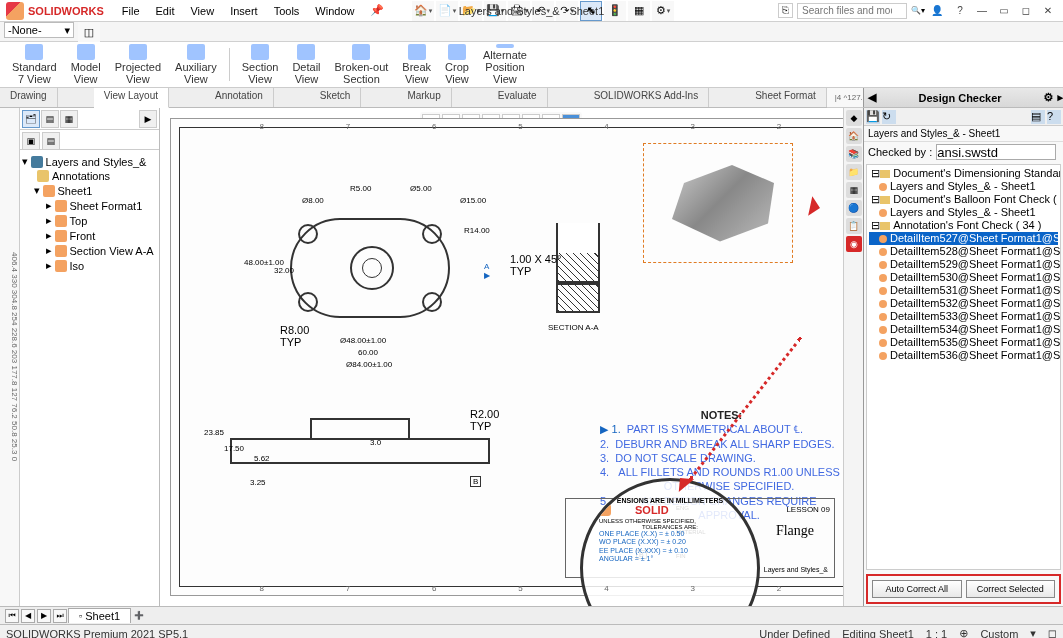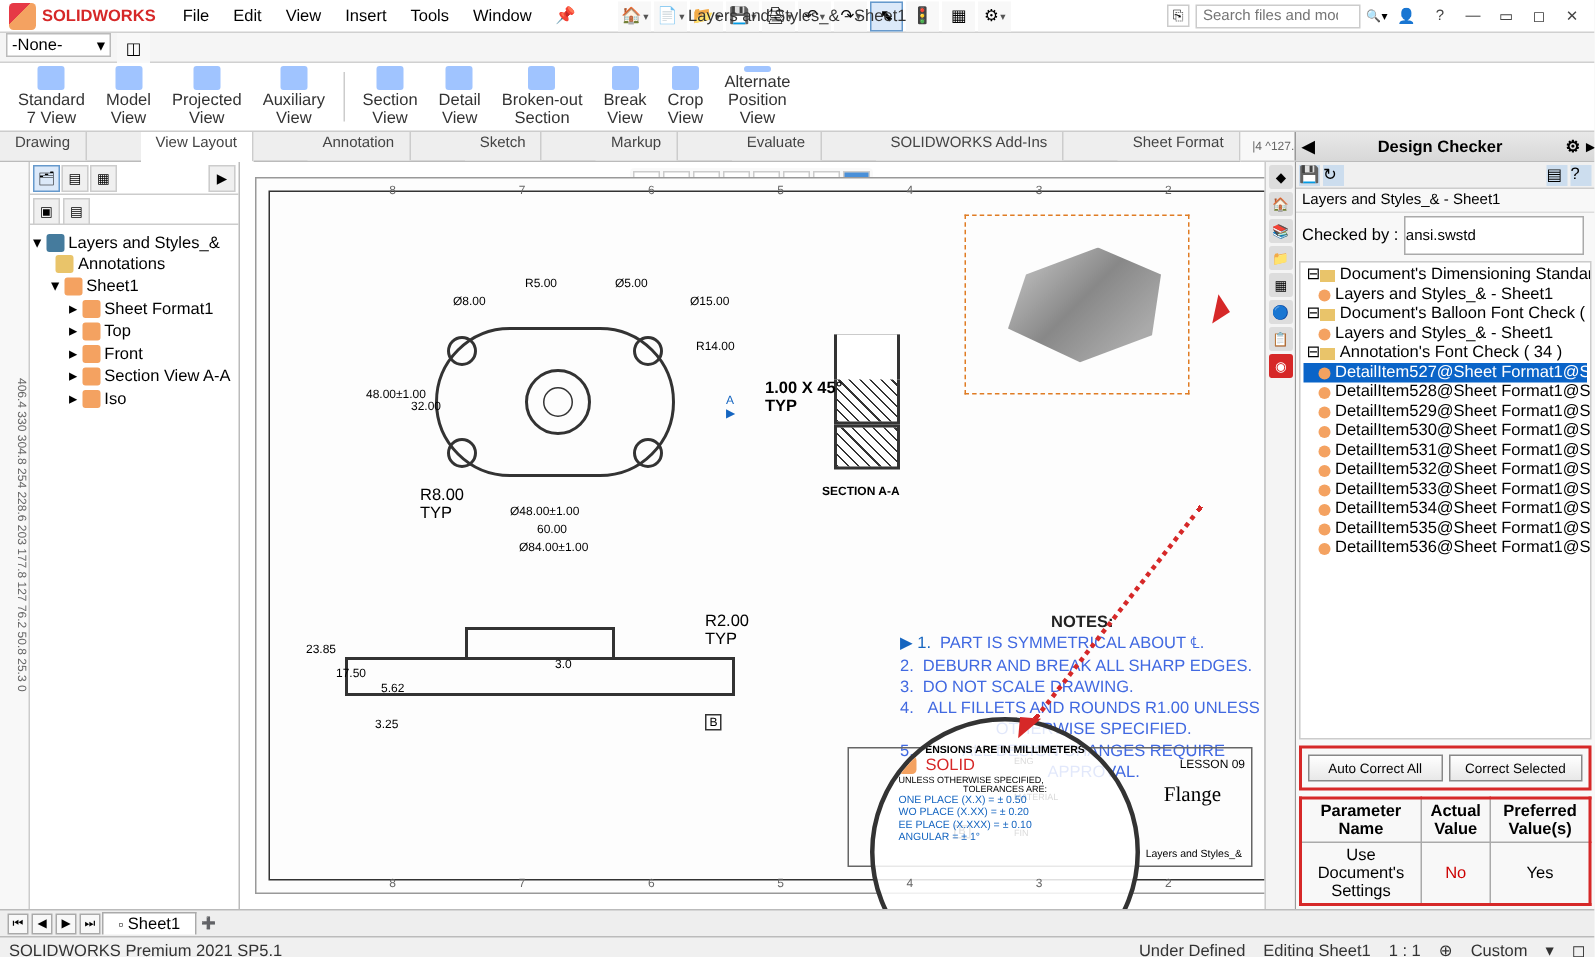--- a/index.html
+++ b/index.html
@@ -48,44 +48,44 @@
 .indent-1 { padding-left:12px;} .indent-2 { padding-left:24px;}
 
 .canvas { flex:1; background:#fff; position:relative; overflow:hidden; }
 .drawing-sheet { position:absolute; left:10px; top:10px; right:10px; bottom:10px; border:1px solid #999; background:#fdfdfd;}
 .sheet-border { position:absolute; left:8px; top:8px; right:8px; bottom:8px; border:1px solid #333;}
 .zone-label { position:absolute; font-size:8px; color:#666; }
 
 
 .dview { position:absolute; border:0; }
 .front-view { left:70px; top:60px; width:230px; height:160px; }
-.section-view { left:370px; top:95px; width:100px; height:130px;font-weight:bold; }
+.section-view { left:370px; top:95px; width:100px; height:130px; }
 .iso-view { right:50px; top:15px; width:150px; height:120px; border:1px dashed #e07c24; }
 .top-view { left:30px; top:280px; width:310px; height:90px;}
 .title-block { position:absolute; right:8px; bottom:8px; width:270px; height:80px; border:1px solid #666; font-size:7px;margin-left:28px;}
 .notes { position:absolute; left:420px; top:280px; font-size:8px; color:#4169e1; line-height:1.3;text-align:center;}
 .notes-hdr { color:#222; font-weight:bold;}
 .magnifier { position:absolute; left:400px; top:350px; width:180px; height:180px; border:3px solid #333; border-radius:50%; background:rgba(255,255,255,0.85); overflow:hidden; font-size:8px; padding:16px;}
-.sw-red { color:#d62828; font-weight:normal; font-size:11px; display:flex; align-items:center; gap:2px;}
+.sw-red { color:#d62828; font-weight:bold; font-size:11px; display:flex; align-items:center; gap:20px;}
 
 
 .hud { position:absolute; top:4px; left:260px; display:flex; gap:2px; background:rgba(248,248,248,0.9); padding:2px; border-radius:3px;}
 .hud-btn { width:18px; height:18px; border:1px solid #ccc; background:#fff; cursor:pointer; font-size:9px; display:flex; align-items:center; justify-content:center;}
 .hud-btn.active { background:#4a90d9; color:#fff;}
 
 .side-toolbar { position:absolute; right:0; top:0; width:20px; background:#f4f4f4; border-left:1px solid #ccc; height:100%; display:flex; flex-direction:column; gap:2px; padding:2px;}
 .side-btn { width:16px; height:16px; background:#ddd; border-radius:2px; cursor:pointer; font-size:9px; display:flex; align-items:center; justify-content:center;}
 
 
 .dc-panel { width:200px; background:#f8f8f8; border-left:1px solid #999; display:flex; flex-direction:column;}
 .dc-tb { height:18px; background:#f0f0f0; border-bottom:1px solid #ccc; display:flex; align-items:center; padding:0 2px; gap:2px;}
 .dc-tb-btn { width:14px; height:14px; background:#cde; cursor:pointer;}
 .dc-doc { padding:2px 4px; font-size:10px; border-bottom:1px solid #ddd;}
 .dc-check { padding:2px 4px; font-size:9px; display:flex; align-items:center;}
-.dc-sel { width:120px; height:26px; border:1px solid #aaa; font-size:10px; margin-left:4px;}
+.dc-sel { width:120px; height:16px; border:1px solid #aaa; font-size:13px; margin-left:4px;}
 .dc-tree { flex:1; overflow:auto; background:#fff; border:1px solid #ccc; margin:2px; padding:2px; font-size:9px;}
 .dc-item { display:flex; align-items:center; padding:0 2px; line-height:13px; cursor:pointer; white-space:nowrap;}
 .dc-item.sel { background:#0a64c8; color:#fff;}
 .dc-orb { width:8px; height:8px; border-radius:50%; background:#f4a261; margin-right:3px; flex-shrink:0;}
 .dc-fldr { width:10px; height:8px; background:#e9c46a; margin-right:3px; flex-shrink:0;}
 .dc-ind1 { padding-left:10px;}
 .dc-btns { display:flex; gap:4px; padding:4px; border:2px solid #d62828; margin:2px;}
 .dc-btn { flex:1; height:18px; border:1px solid #888; background:linear-gradient(#fff,#e8e8e8); font-size:9px; cursor:pointer;}
 .dc-table { border:2px solid #d62828; margin:2px; border-collapse:collapse; width:calc(100% - 4px); font-size:8px;}
 .dc-table th, .dc-table td { border:1px solid #aaa; padding:2px; text-align:center;}
@@ -512,34 +512,20 @@
         </div>
       <div class="dc-item dc-ind1">
           <div class="dc-orb"></div>
           <span>DetailItem536@Sheet Format1@Sheet1</span>
         </div>
     </div>
     <div class="dc-btns">
       <button class="dc-btn">Auto Correct All</button>
       <button class="dc-btn">Correct Selected</button>
     </div>
-    <table class="dc-table">
-      <tbody>
-          <tr>
-            <th>Parameter Name</th>
-            <th>Actual Value</th>
-            <th>Preferred Value(s)</th>
-          </tr>
-      <tr>
-            <td>Use Document's Settings</td>
-            <td class="no">No</td>
-            <td>Yes</td>
-          </tr>
-    </tbody>
-      </table>
   </div>
 </div>
 
 <div class="sheet-tabs">
   <div class="nav-arrow">⏮</div>
   <div class="nav-arrow">◀</div>
   <div class="nav-arrow">▶</div>
   <div class="nav-arrow">⏭</div>
   <div class="sheet-tab">▫ <span>Sheet1</span></div>
   <div class="nav-arrow" style="border:none;background:none">➕</div>

